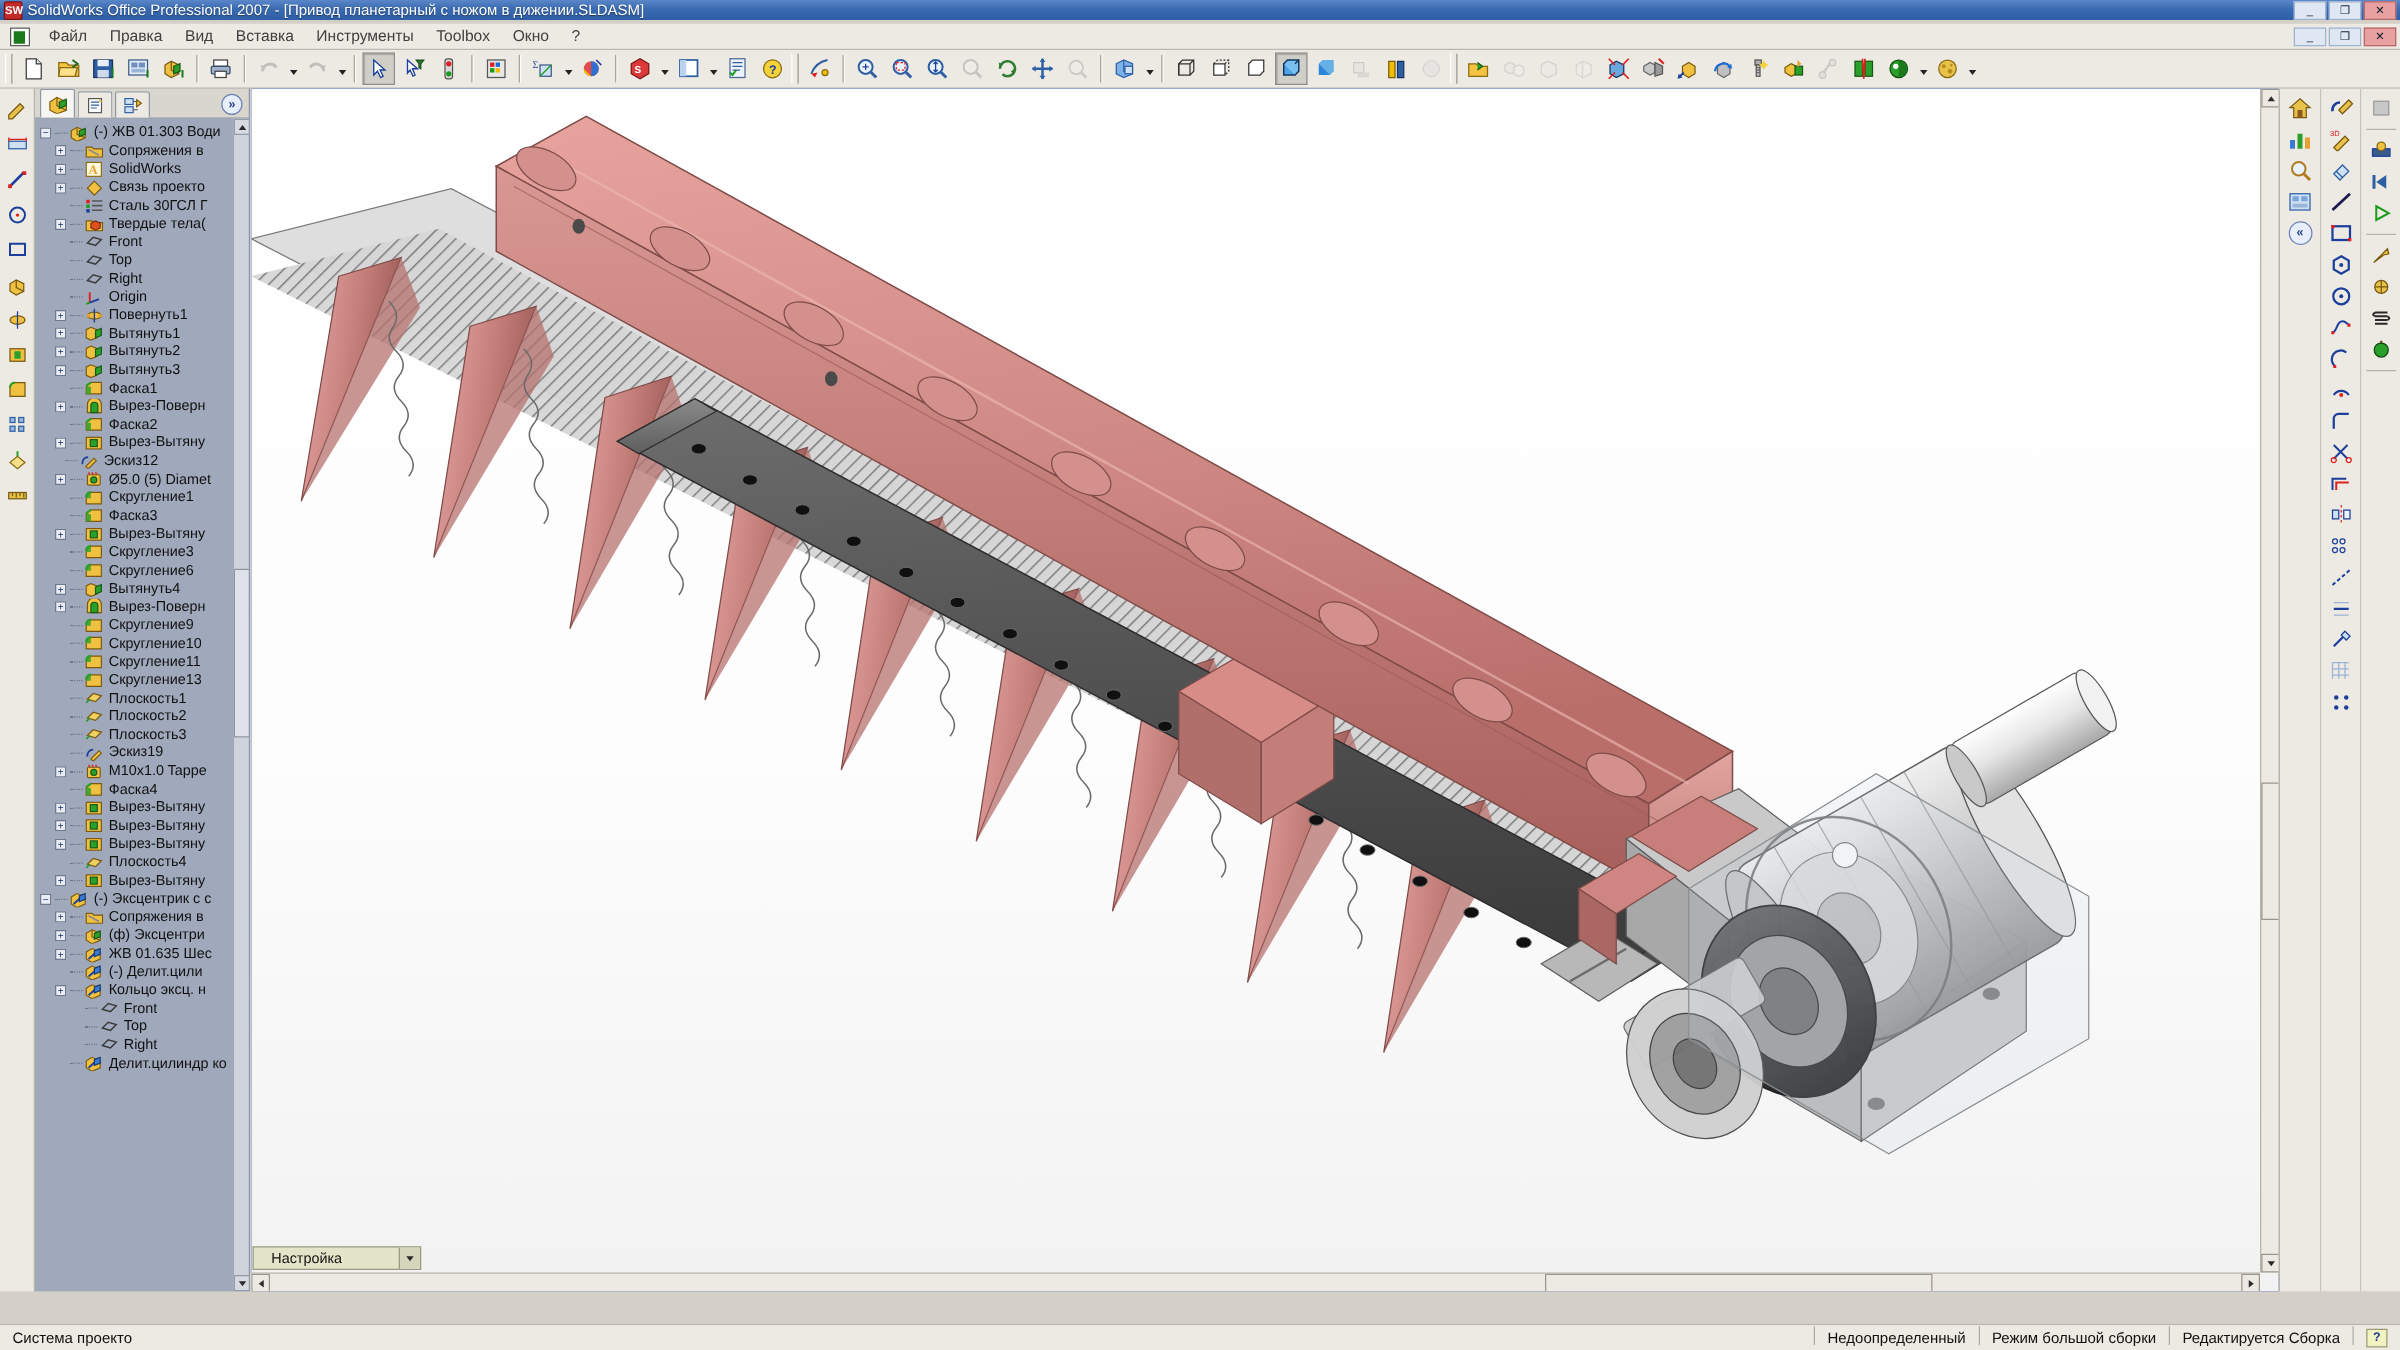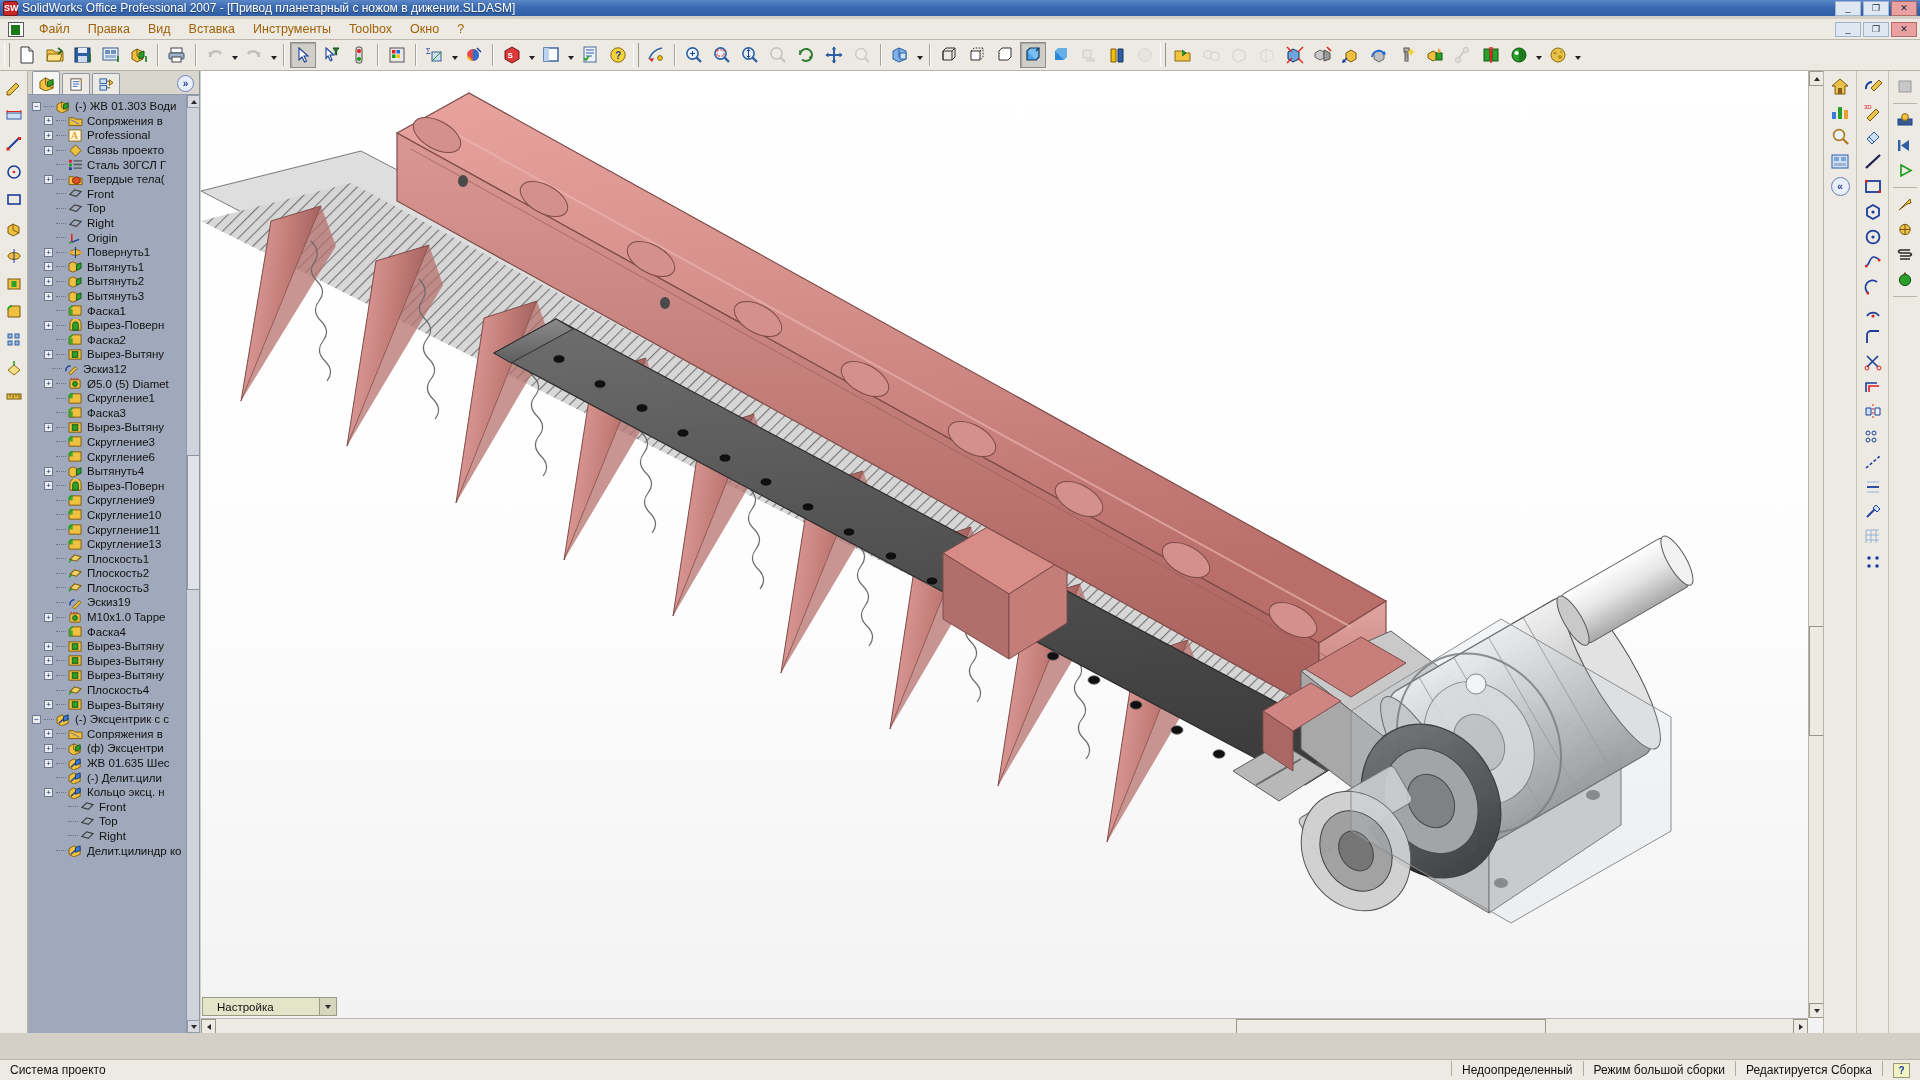--- a/index.html
+++ b/index.html
@@ -36,21 +36,21 @@
     position:absolute; left:0; top:19px; width:1920px; height:21px;
     background:#eceae3; border-bottom:1px solid #bdb9ae;
     display:flex; align-items:center;
   }
   .menu-doc-icon {
     width:16px; height:15px; margin:0 6px 0 8px;
     background:#fff; border:1px solid #5a5a5a;
     position:relative;
   }
   .menu-doc-icon:after{content:"";position:absolute;left:2px;top:2px;width:9px;height:10px;background:#1a7a1a;}
-  .menubar .mi { padding:2px 9px; font-size:12.5px; color:#a16207; cursor:default; white-space:nowrap; }
+  .menubar .mi { padding:2px 9px; font-size:12.5px; color:#404040; cursor:default; white-space:nowrap; }
 
   
   .toolbar {
     position:absolute; left:0; top:40px; width:1920px; height:31px;
     background:#eceae3; border-bottom:1px solid #b8b4aa;
     display:flex; align-items:center; padding-left:3px;
   }
   .tbtn {
     width:26px; height:26px; margin:0 1px; display:flex;
     align-items:center; justify-content:center; border:1px solid transparent;
@@ -709,21 +709,21 @@
         </div>
         <div class="trow" style="padding-left: 16px;">
           <span class="tplus">+</span>
           <span class="tdash"></span>
           <span class="ticon">
             <svg width="15" height="13" viewBox="0 0 16 14">
               <rect x="1" y="1" width="13" height="12" fill="#fff8dc" stroke="#8a6b12"></rect>
               <text x="3" y="11" font-size="11" fill="#e8a030" font-family="serif" font-weight="bold">A</text>
             </svg>
           </span>
-          <span class="tlabel">Professional</span>
+          <span class="tlabel">SolidWorks</span>
         </div>
         <div class="trow" style="padding-left: 16px;">
           <span class="tplus">+</span>
           <span class="tdash"></span>
           <span class="ticon">
             <svg width="15" height="13" viewBox="0 0 16 14">
               <path d="M8 1l6 6-6 6-6-6z" fill="#f0c040" stroke="#7a5a10"></path>
             </svg>
           </span>
           <span class="tlabel">Связь проекто</span>

